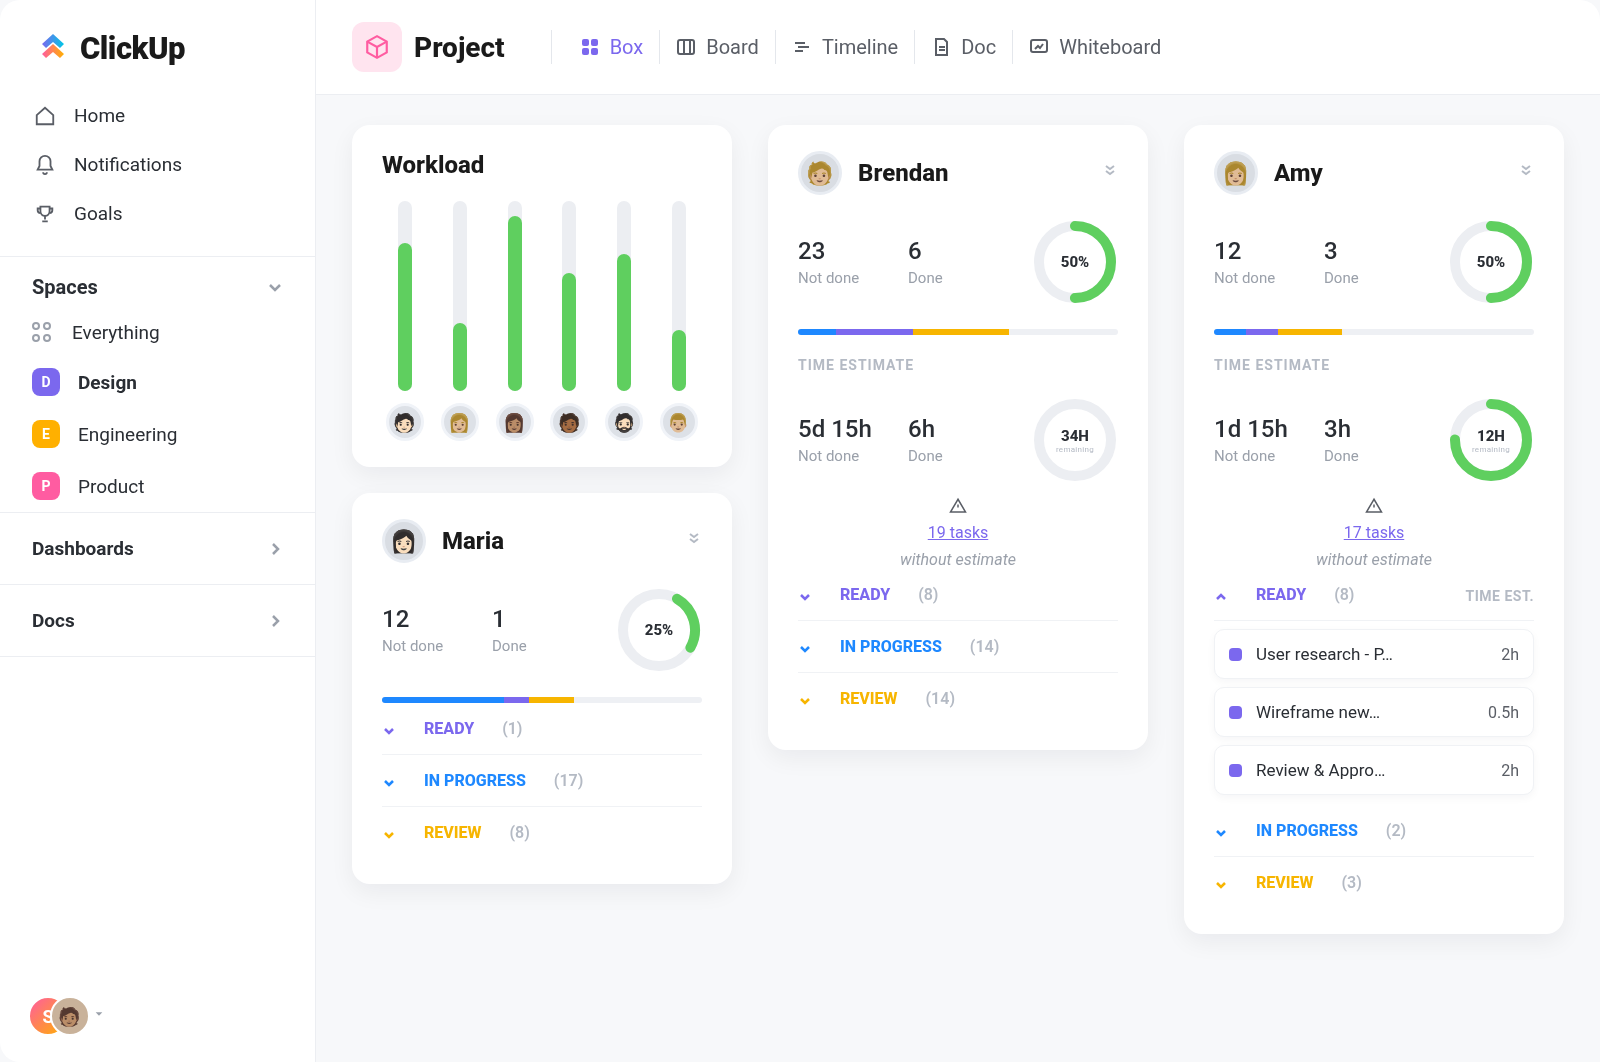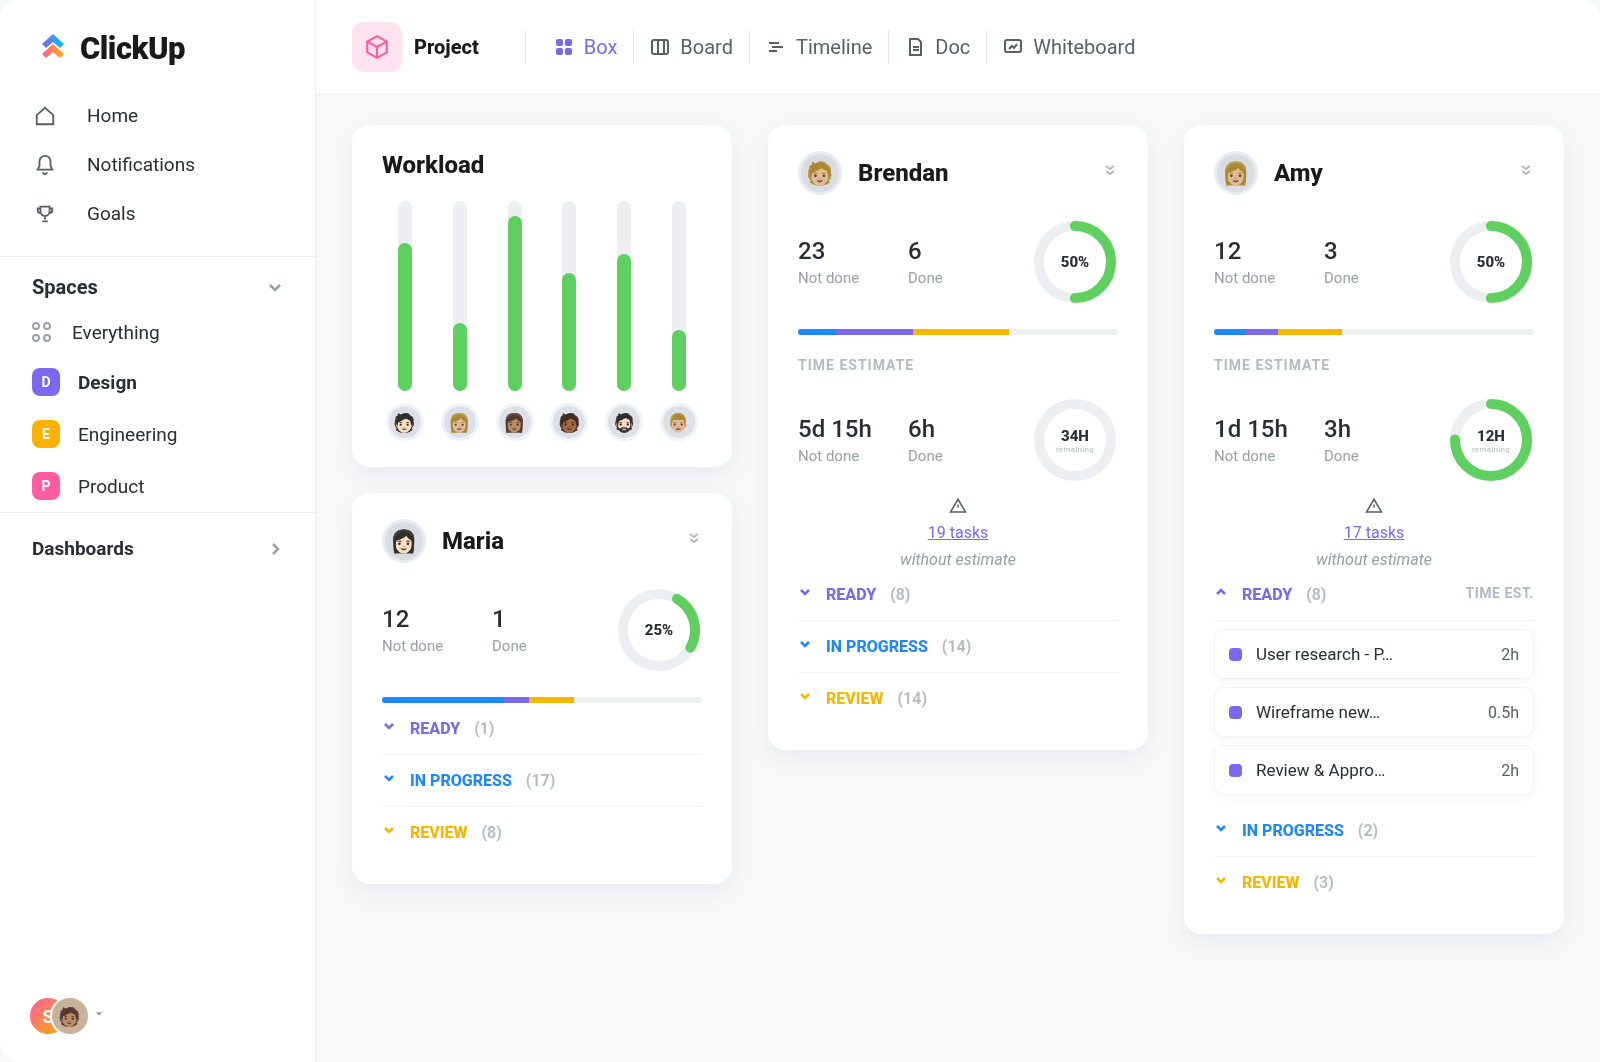--- a/index.html
+++ b/index.html
@@ -2,38 +2,38 @@
 <html><head>
 <meta charset="utf-8">
 <style>
 * { box-sizing: border-box; margin: 0; padding: 0; font-family: -apple-system, BlinkMacSystemFont, "Segoe UI", Roboto, Helvetica, Arial, sans-serif; }
 body { background: #f7f8fa; width: 1600px; height: 1062px; display: flex; border-radius: 20px; overflow: hidden; }
 .sidebar { width: 325px; background: #fff; border-right: 1px solid #eceef2; display: flex; flex-direction: column; }
 .logo-row { display: flex; align-items: center; gap: 10px; padding: 30px 30px 20px 36px; }
 .logo-mark { width: 34px; height: 34px; }
 .logo-text { font-size: 31px; font-weight: 900; color: #1a1a1a; letter-spacing: -0.5px; }
 .nav-section { padding: 4px 16px 18px 16px; }
-.nav-item { display: flex; align-items: center; gap: 31px; padding: 13px 18px; border-radius: 10px; cursor: pointer; color: #2a2e34; font-size: 19px; }
+.nav-item { display: flex; align-items: center; gap: 18px; padding: 13px 18px; border-radius: 10px; cursor: pointer; color: #2a2e34; font-size: 19px; }
 .nav-item .ico { width: 22px; height: 22px; color: #5a5e66; flex: 0 0 22px; display:flex; align-items:center; justify-content:center; }
 .divider { height: 1px; background: #eceef2; margin: 0; }
 .section-header { display: flex; align-items: center; justify-content: space-between; padding: 18px 32px 10px 32px; font-size: 20px; font-weight: 700; color: #2a2e34; cursor:pointer; }
 .chevron { width: 16px; height: 16px; color: #9aa0aa; }
 .space-item { display: flex; align-items: center; gap: 18px; padding: 12px 16px 12px 32px; cursor: pointer; font-size: 19px; color: #2a2e34; }
 .space-item.selected { font-weight: 700; }
 .space-badge { width: 28px; height: 28px; border-radius: 8px; display: flex; align-items: center; justify-content: center; color: #fff; font-size: 14px; font-weight: 700; }
 .everything-ico { width: 22px; height: 22px; color: #9aa0aa; display:flex; gap:3px; flex-wrap:wrap; }
 .everything-ico span { width:8px; height:8px; border:2px solid #9aa0aa; border-radius:50%; }
 .collapsible { display: flex; align-items: center; justify-content: space-between; padding: 24px 32px; font-size: 19px; font-weight: 700; color: #2a2e34; border-top:1px solid #eceef2; cursor:pointer;}
 .sidebar-footer { margin-top: auto; padding: 24px 28px; display: flex; align-items: center; gap: 10px; }
 .avatar-combo { position: relative; width: 56px; height: 42px; }
 .avatar-circle { width: 40px; height: 40px; border-radius: 50%; border: 2px solid #fff; position: absolute; display:flex; align-items:center; justify-content:center; color:#fff; font-weight:700; font-size:18px;}
 .main { flex: 1; display: flex; flex-direction: column; }
 .topbar { background: #fff; border-bottom: 1px solid #eceef2; display: flex; align-items: center; gap: 12px; padding: 22px 36px; }
 .title-ico { width: 50px; height: 50px; background: #ffe4ef; border-radius: 12px; display: flex; align-items: center; justify-content: center; color: #ff5ca1; }
-.page-title { font-size: 20px; font-weight: 800; color: #1a1a1a; margin-right: 18px; }
+.page-title { font-size: 28px; font-weight: 800; color: #1a1a1a; margin-right: 18px; }
 .tab-sep { width: 1px; height: 34px; background: #e4e7ec; margin: 0 16px; }
 .tab { display: flex; align-items: center; gap: 10px; font-size: 20px; color: #5a5e66; cursor: pointer; }
 .tab.active { color: #7b68ee; font-weight: 400; }
 .tab .tico { width: 20px; height: 20px; }
 .content { padding: 30px 36px; display: flex; gap: 36px; align-items: flex-start; overflow:hidden; }
 .col { display: flex; flex-direction: column; gap: 26px; width: 380px; }
 .card { background: #fff; border-radius: 18px; box-shadow: 0 8px 24px rgba(20,24,40,0.06); padding: 26px 30px; }
 .card-title { font-size: 24px; font-weight: 800; color: #1a1a1a; }
 .card-head { display: flex; align-items: center; gap: 16px; position:relative; }
 .avatar { width: 44px; height: 44px; border-radius: 50%; background: #d9dde3; border: 3px solid #e8ecf2; display:flex; align-items:center; justify-content:center; font-size:22px;}
@@ -45,21 +45,21 @@
 .stat .lbl { font-size: 15px; color: #9aa0aa; margin-top: 4px; }
 .donut-wrap { margin-left: auto; position: relative; width: 86px; height: 86px; }
 .donut-wrap .center { position: absolute; inset: 0; display: flex; flex-direction:column; align-items: center; justify-content: center; font-size: 15px; font-weight: 800; color: #2a2e34; }
 .donut-wrap .sub { font-size:8px; font-weight:400; color:#b4bac4; letter-spacing:0.3px;}
 .progress-bar { height: 6px; border-radius: 3px; background: #eef0f4; display: flex; overflow: hidden; margin-top: 24px; }
 .progress-bar span { height: 100%; }
 .section-label { font-size: 14px; font-weight: 700; color: #b4bac4; letter-spacing: 1px; margin-top: 22px; }
 .warn-row { display: flex; align-items: center; gap: 8px; margin-top: 14px; font-size: 16px; flex-direction: column; }
 .warn-row .link { color: #7b68ee; text-decoration: underline; cursor:pointer;}
 .warn-row .rest { color: #9aa0aa; font-style: italic; }
-.status-row { display: flex; align-items: flex-start; gap: 14px; padding: 16px 0; border-bottom: 1px solid #f0f2f5; font-size: 16px; font-weight: 800; cursor:pointer;}
+.status-row { display: flex; align-items: flex-end; gap: 28px; padding: 16px 0; border-bottom: 1px solid #f0f2f5; font-size: 16px; font-weight: 800; cursor:pointer;}
 .status-row:last-child { border-bottom:none; }
 .status-row .arrow { width: 14px; height: 14px; }
 .status-row .count { color: #b4bac4; font-weight: 600; }
 .status-row .est-head { margin-left:auto; color:#b4bac4; font-size:14px; letter-spacing:0.5px; font-weight:700;}
 .ready-color { color: #7b68ee; }
 .progress-color { color: #1e88ff; }
 .review-color { color: #f7b500; }
 .task-row { display: flex; align-items: center; gap: 14px; padding: 14px 14px; background:#fff; border:1px solid #f0f2f5; border-radius:10px; margin-top:8px; font-size:17px; color:#2a2e34; box-shadow: 0 3px 8px rgba(20,24,40,0.04);}
 .task-dot { width: 13px; height: 13px; border-radius: 4px; background: #7b68ee; flex:0 0 13px; }
 .task-row .tname { flex:1; overflow:hidden; text-overflow:ellipsis; white-space:nowrap; }
@@ -156,20 +156,28 @@
       </div>
     </div>
   <div class="collapsible">
     <span>Dashboards</span>
     <span class="chevron">
         <svg viewBox="0 0 16 16" width="16" height="16" fill="none" stroke="currentColor" stroke-width="2.5">
           <path d="M6 3l5 5-5 5"></path>
         </svg>
       </span>
   </div>
+  <div class="collapsible" style="border-bottom:1px solid #eceef2">
+    <span>Docs</span>
+    <span class="chevron">
+        <svg viewBox="0 0 16 16" width="16" height="16" fill="none" stroke="currentColor" stroke-width="2.5">
+          <path d="M6 3l5 5-5 5"></path>
+        </svg>
+      </span>
+  </div>
   <div class="sidebar-footer">
     <div class="avatar-combo">
       <div class="avatar-circle" style="background:linear-gradient(135deg,#ff5ca1,#ffb000);left:0">
           <span>S</span>
         </div>
       <div class="avatar-circle" style="background:#c9b29a;left:22px">🧑🏽</div>
     </div>
     <span class="chevron">
         <svg viewBox="0 0 12 12" width="10" height="10" fill="#9aa0aa">
           <path d="M2 4l4 4 4-4Z"></path>

